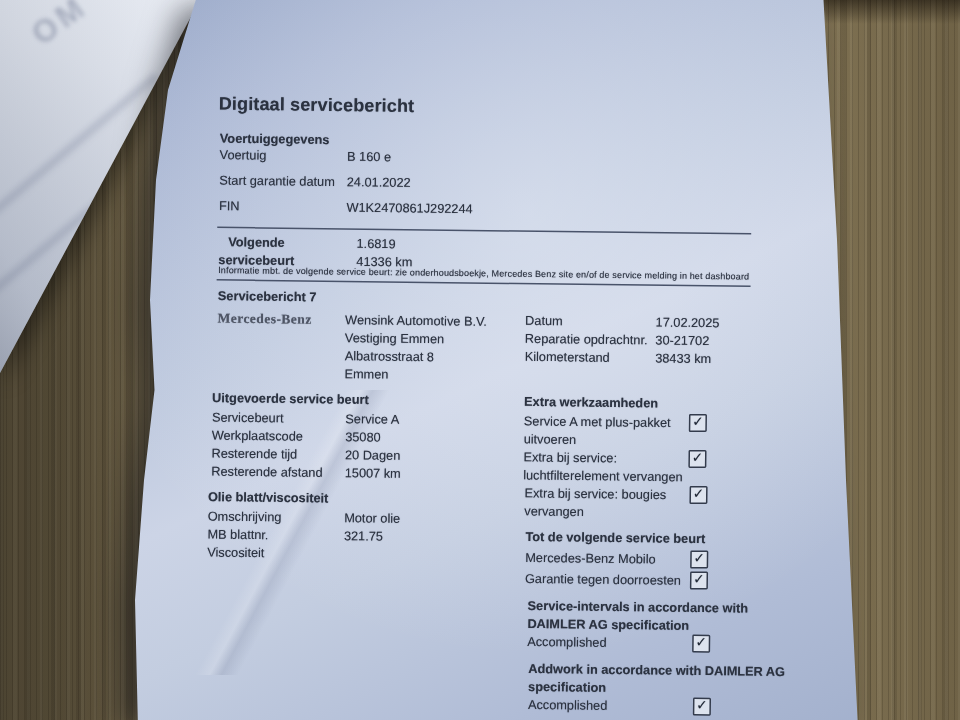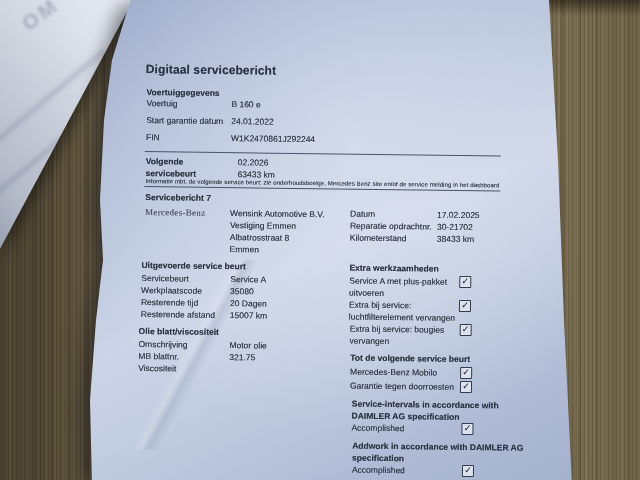--- a/index.html
+++ b/index.html
@@ -91,34 +91,34 @@
           <span class="k">Start garantie datum</span>
           <span>24.01.2022</span>
         </div>
         <div class="abs kv" style="left:7px;top:76px;width:300px;">
           <span class="k">FIN</span>
           <span>W1K2470861J292244</span>
         </div>
 
         <div class="rule" style="left:6px;top:95px;width:356px;"></div>
 
-        <div class="abs b lh" style="left:7px;top:99px;">
+        <div class="abs b lh" style="left:7px;top:99px;text-align:center;">
           <div>Volgende</div>
           <div>servicebeurt</div>
         </div>
         <div class="abs lh" style="left:99px;top:99px;">
-          <div>02.2026</div>
-          <div>63433 km</div>
+          <div>1.6819</div>
+          <div>41336 km</div>
         </div>
         <div class="abs note" style="left:7px;top:122px;">Informatie mbt. de volgende service beurt: zie onderhoudsboekje, Mercedes Benz site en/of de service melding in het dashboard</div>
 
         <div class="rule" style="left:6px;top:130px;width:356px;"></div>
 
         <div class="abs b" style="left:7px;top:136px;">Servicebericht 7</div>
-        <div class="abs brand" style="left:7px;top:151px;">Mercedes-Benz</div>
+        <div class="abs brand" style="left:7px;top:151px;font-weight:bold;">Mercedes-Benz</div>
         <div class="abs lh" style="left:92px;top:150px;">
           <div>Wensink Automotive B.V.</div>
           <div>Vestiging Emmen</div>
           <div>Albatrosstraat 8</div>
           <div>Emmen</div>
         </div>
         <div class="abs kv" style="left:212px;top:150px;width:178px;">
           <span class="k" style="flex-basis:87px;">Datum</span>
           <span>17.02.2025</span>
         </div>

